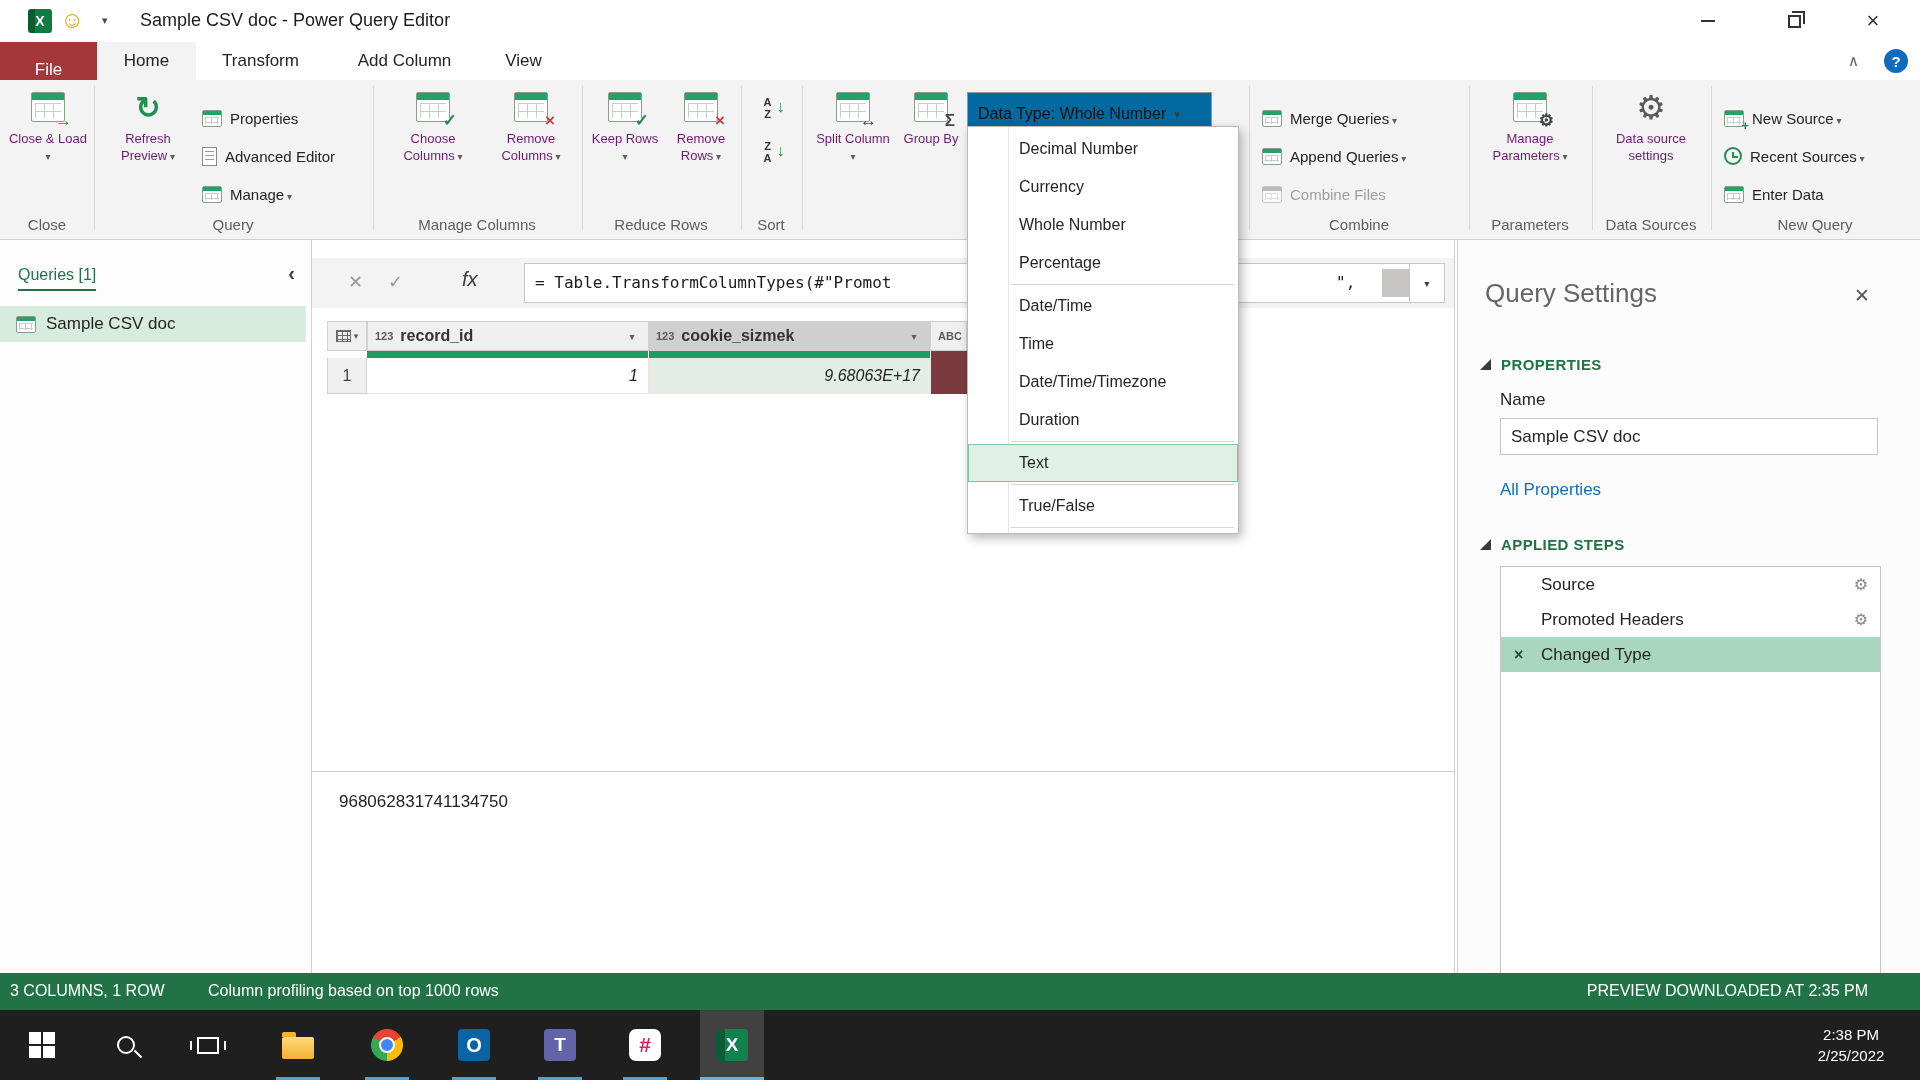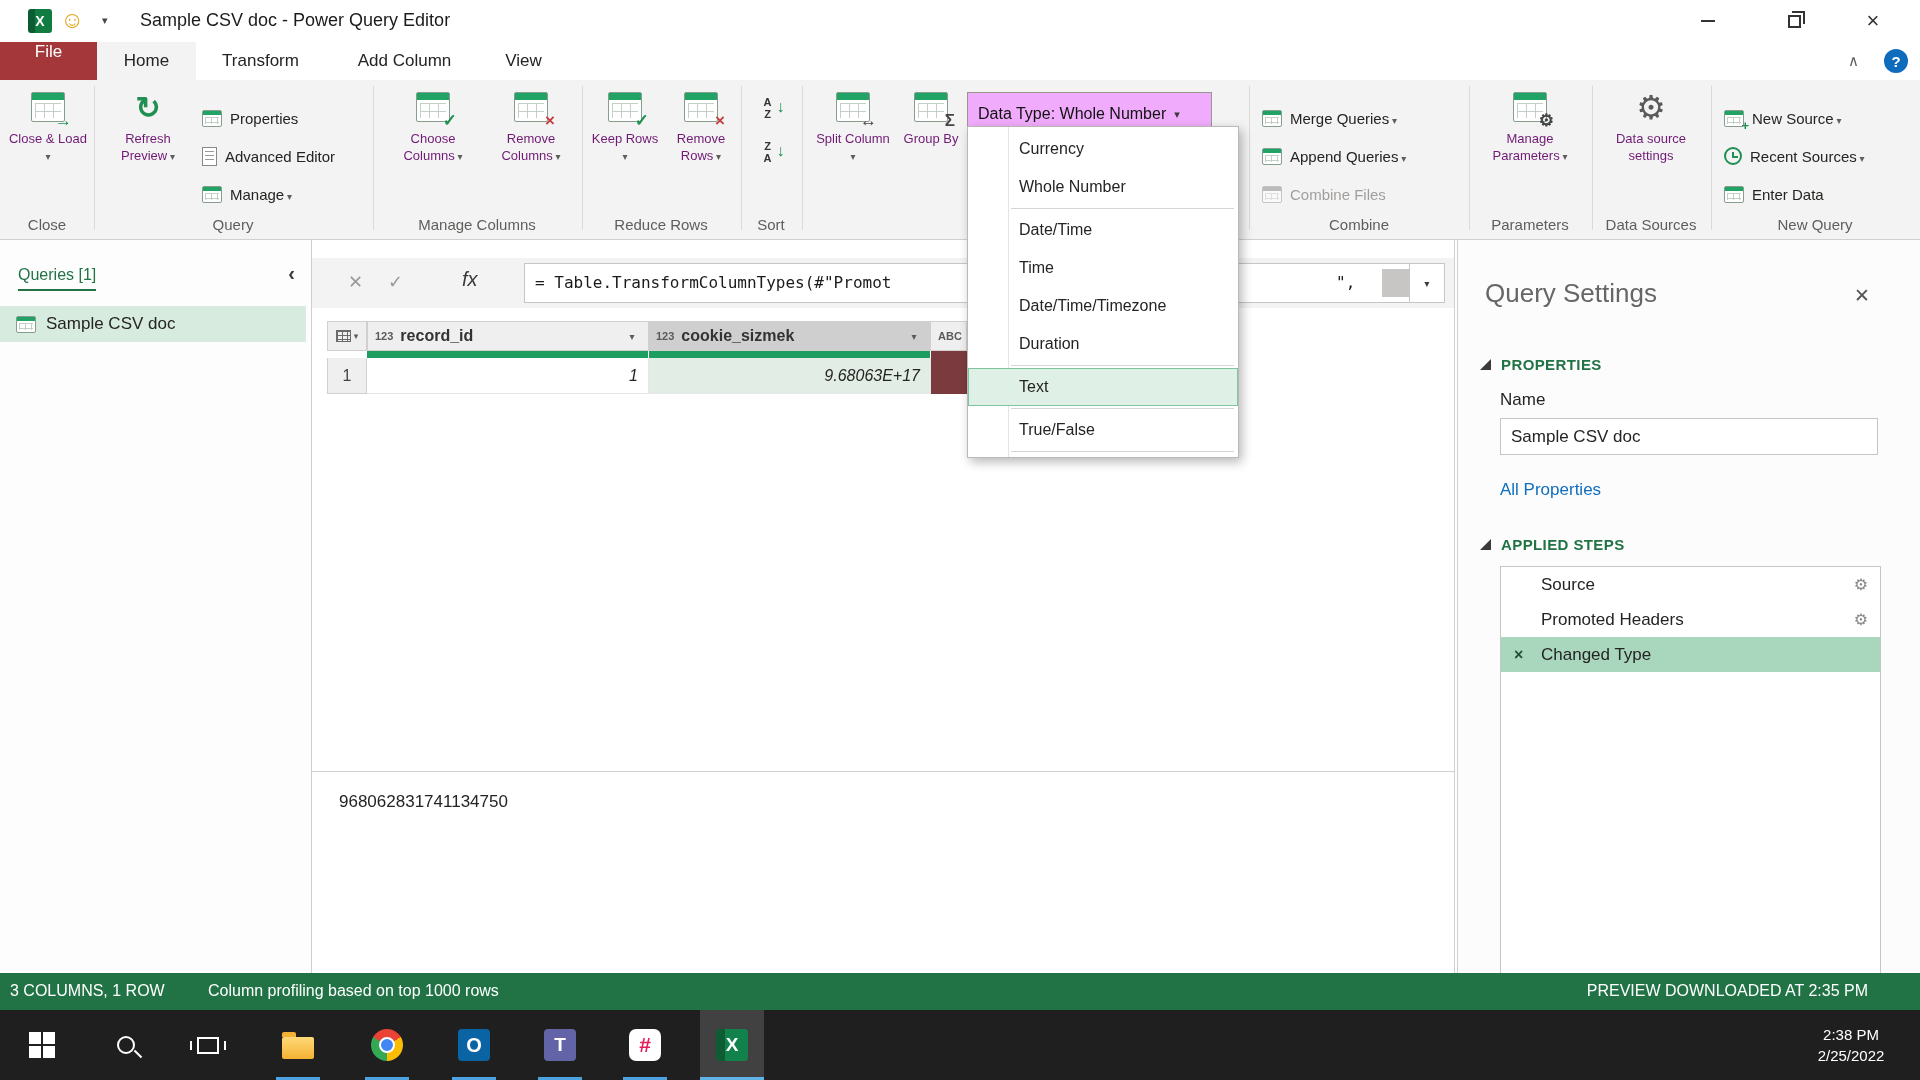--- a/index.html
+++ b/index.html
@@ -12,21 +12,21 @@
 .tb-smiley{position:absolute;left:60px;top:6px;font-size:24px;color:#E3A824;line-height:1.2}
 .tb-qat-caret{position:absolute;left:102px;top:14px;font-size:11px;color:#444}
 #tb-title{position:absolute;left:140px;top:10px;font-size:18px;color:#1b1b1b;white-space:nowrap}
 .winbtn{position:absolute;top:0;width:60px;height:42px;display:flex;align-items:center;justify-content:center;color:#333}
 #btn-min{left:1678px}#btn-max{left:1764px}#btn-close{left:1843px;font-size:22px}
 .min-glyph{width:14px;height:2px;background:#333;display:inline-block}
 .restore-ico{position:relative;width:13px;height:13px;border:2px solid #333;background:#fff;display:inline-block}
 .restore-ico::before{content:"";position:absolute;left:2px;top:-6px;width:11px;height:11px;border:2px solid #333;border-left:none;border-bottom:none}
 
 #tabrow{position:absolute;left:0;top:42px;width:1920px;height:38px;background:#fff}
-.file-tab{position:absolute;left:0;top:0;width:97px;height:38px;background:#A4373A;color:#fff;display:flex;align-items:flex-start;justify-content:center;font-size:17px}
+.file-tab{position:absolute;left:0;top:0;width:97px;height:38px;background:#A4373A;color:#fff;display:flex;align-items:flex-end;justify-content:center;font-size:17px}
 .rtab{position:absolute;top:0;height:38px;display:flex;align-items:center;justify-content:center;font-size:17px;color:#252423}
 #tab-home{left:97px;width:99px;background:#F3F3F3}
 #tab-transform{left:196px;width:129px}
 #tab-addcol{left:325px;width:159px}
 #tab-view{left:484px;width:79px}
 .ribbon-collapse{position:absolute;left:1848px;top:10px;font-size:15px;color:#605E5C}
 .help-btn{position:absolute;left:1884px;top:7px;width:24px;height:24px;border-radius:50%;background:#0F6CBD;color:#fff;font-size:15px;font-weight:700;display:flex;align-items:center;justify-content:center}
 
 #ribbon{position:absolute;left:0;top:80px;width:1920px;height:160px;background:#F3F3F3;border-bottom:1px solid #D2D0CE}
 .gsep{position:absolute;top:6px;height:144px;width:1px;background:#DCDAD8}
@@ -53,21 +53,21 @@
 .gear-glyph{font-size:33px;color:#5A5A5A;line-height:1}
 .gear-sm{font-size:16px;color:#8A8886}
 .doc-ico{width:15px;height:19px;border:1px solid #8A8886;background:#fff;position:relative;display:inline-block}
 .doc-ico::after{content:"";position:absolute;left:2px;right:2px;top:3px;height:11px;background:repeating-linear-gradient(#9A9A9A 0 1px,transparent 1px 4px)}
 .clock-ico{width:18px;height:18px;border:2px solid #1F8F52;border-radius:50%;position:relative;display:inline-block}
 .clock-ico::before{content:"";position:absolute;left:6px;top:3px;width:2px;height:6px;background:#1F8F52}
 .clock-ico::after{content:"";position:absolute;left:7px;top:7px;width:5px;height:2px;background:#1F8F52}
 .sort-ico{display:inline-flex;flex-direction:column;font-size:11px;font-weight:700;color:#333;line-height:1.1;position:relative;padding-right:13px}
 .sort-ico i{position:absolute;right:0;top:2px;color:#1F8F52;font-size:16px;font-weight:400}
 
-#dtype-btn{position:absolute;left:967px;top:12px;width:245px;height:44px;background:#f0abfc;border:1px solid #98968F;display:flex;align-items:center;padding:0 10px;font-size:16px;color:#111}
+#dtype-btn{position:absolute;left:967px;top:12px;width:245px;height:44px;background:#0369a1;border:1px solid #98968F;display:flex;align-items:center;padding:0 10px;font-size:16px;color:#111}
 #dtype-btn::after{content:"▾";font-size:11px;color:#3B3A39;margin-left:8px}
 #dtype-menu{position:absolute;left:967px;top:126px;width:272px;background:#fff;border:1px solid #BBB9B6;box-shadow:3px 4px 10px rgba(0,0,0,.28);padding:3px 0;z-index:50}
 #dtype-menu::before{content:"";position:absolute;left:40px;top:0;bottom:0;width:1px;background:#E6E4E2}
 .menu-item{height:38px;display:flex;align-items:center;padding-left:50px;font-size:16px;color:#252423;border:1px solid transparent;position:relative}
 .menu-item.hl{background:#DFF1E7;border-color:#7FC49E}
 .menu-sep{height:1px;background:#D8D6D4;margin:2px 4px 2px 43px}
 
 #queries{position:absolute;left:0;top:240px;width:312px;height:733px;background:#FDFDFD;border-right:1px solid #D2D0CE}
 #queries-header{position:absolute;left:18px;top:26px;font-size:16px;color:#217346;padding-bottom:5px;border-bottom:2px solid #217346}
 #queries-collapse{position:absolute;right:16px;top:22px;font-size:20px;font-weight:700;color:#3B3A39}
@@ -395,24 +395,30 @@
     <div class="dcell" style="left:40px;width:282px">1</div>
     <div class="dcell sel" style="left:322px;width:282px">9.68063E+17</div>
   </div>
 
   <div id="preview-divider"></div>
   <div id="preview-value">968062831741134750</div>
 </div>
 
 <div id="dtype-menu">
   <div class="menu-item">
+      <span>Decimal Number</span>
+    </div>
+  <div class="menu-item">
       <span>Currency</span>
     </div>
   <div class="menu-item">
       <span>Whole Number</span>
+    </div>
+  <div class="menu-item">
+      <span>Percentage</span>
     </div>
   <div class="menu-sep"></div>
   <div class="menu-item">
       <span>Date/Time</span>
     </div>
   <div class="menu-item">
       <span>Time</span>
     </div>
   <div class="menu-item">
       <span>Date/Time/Timezone</span>

